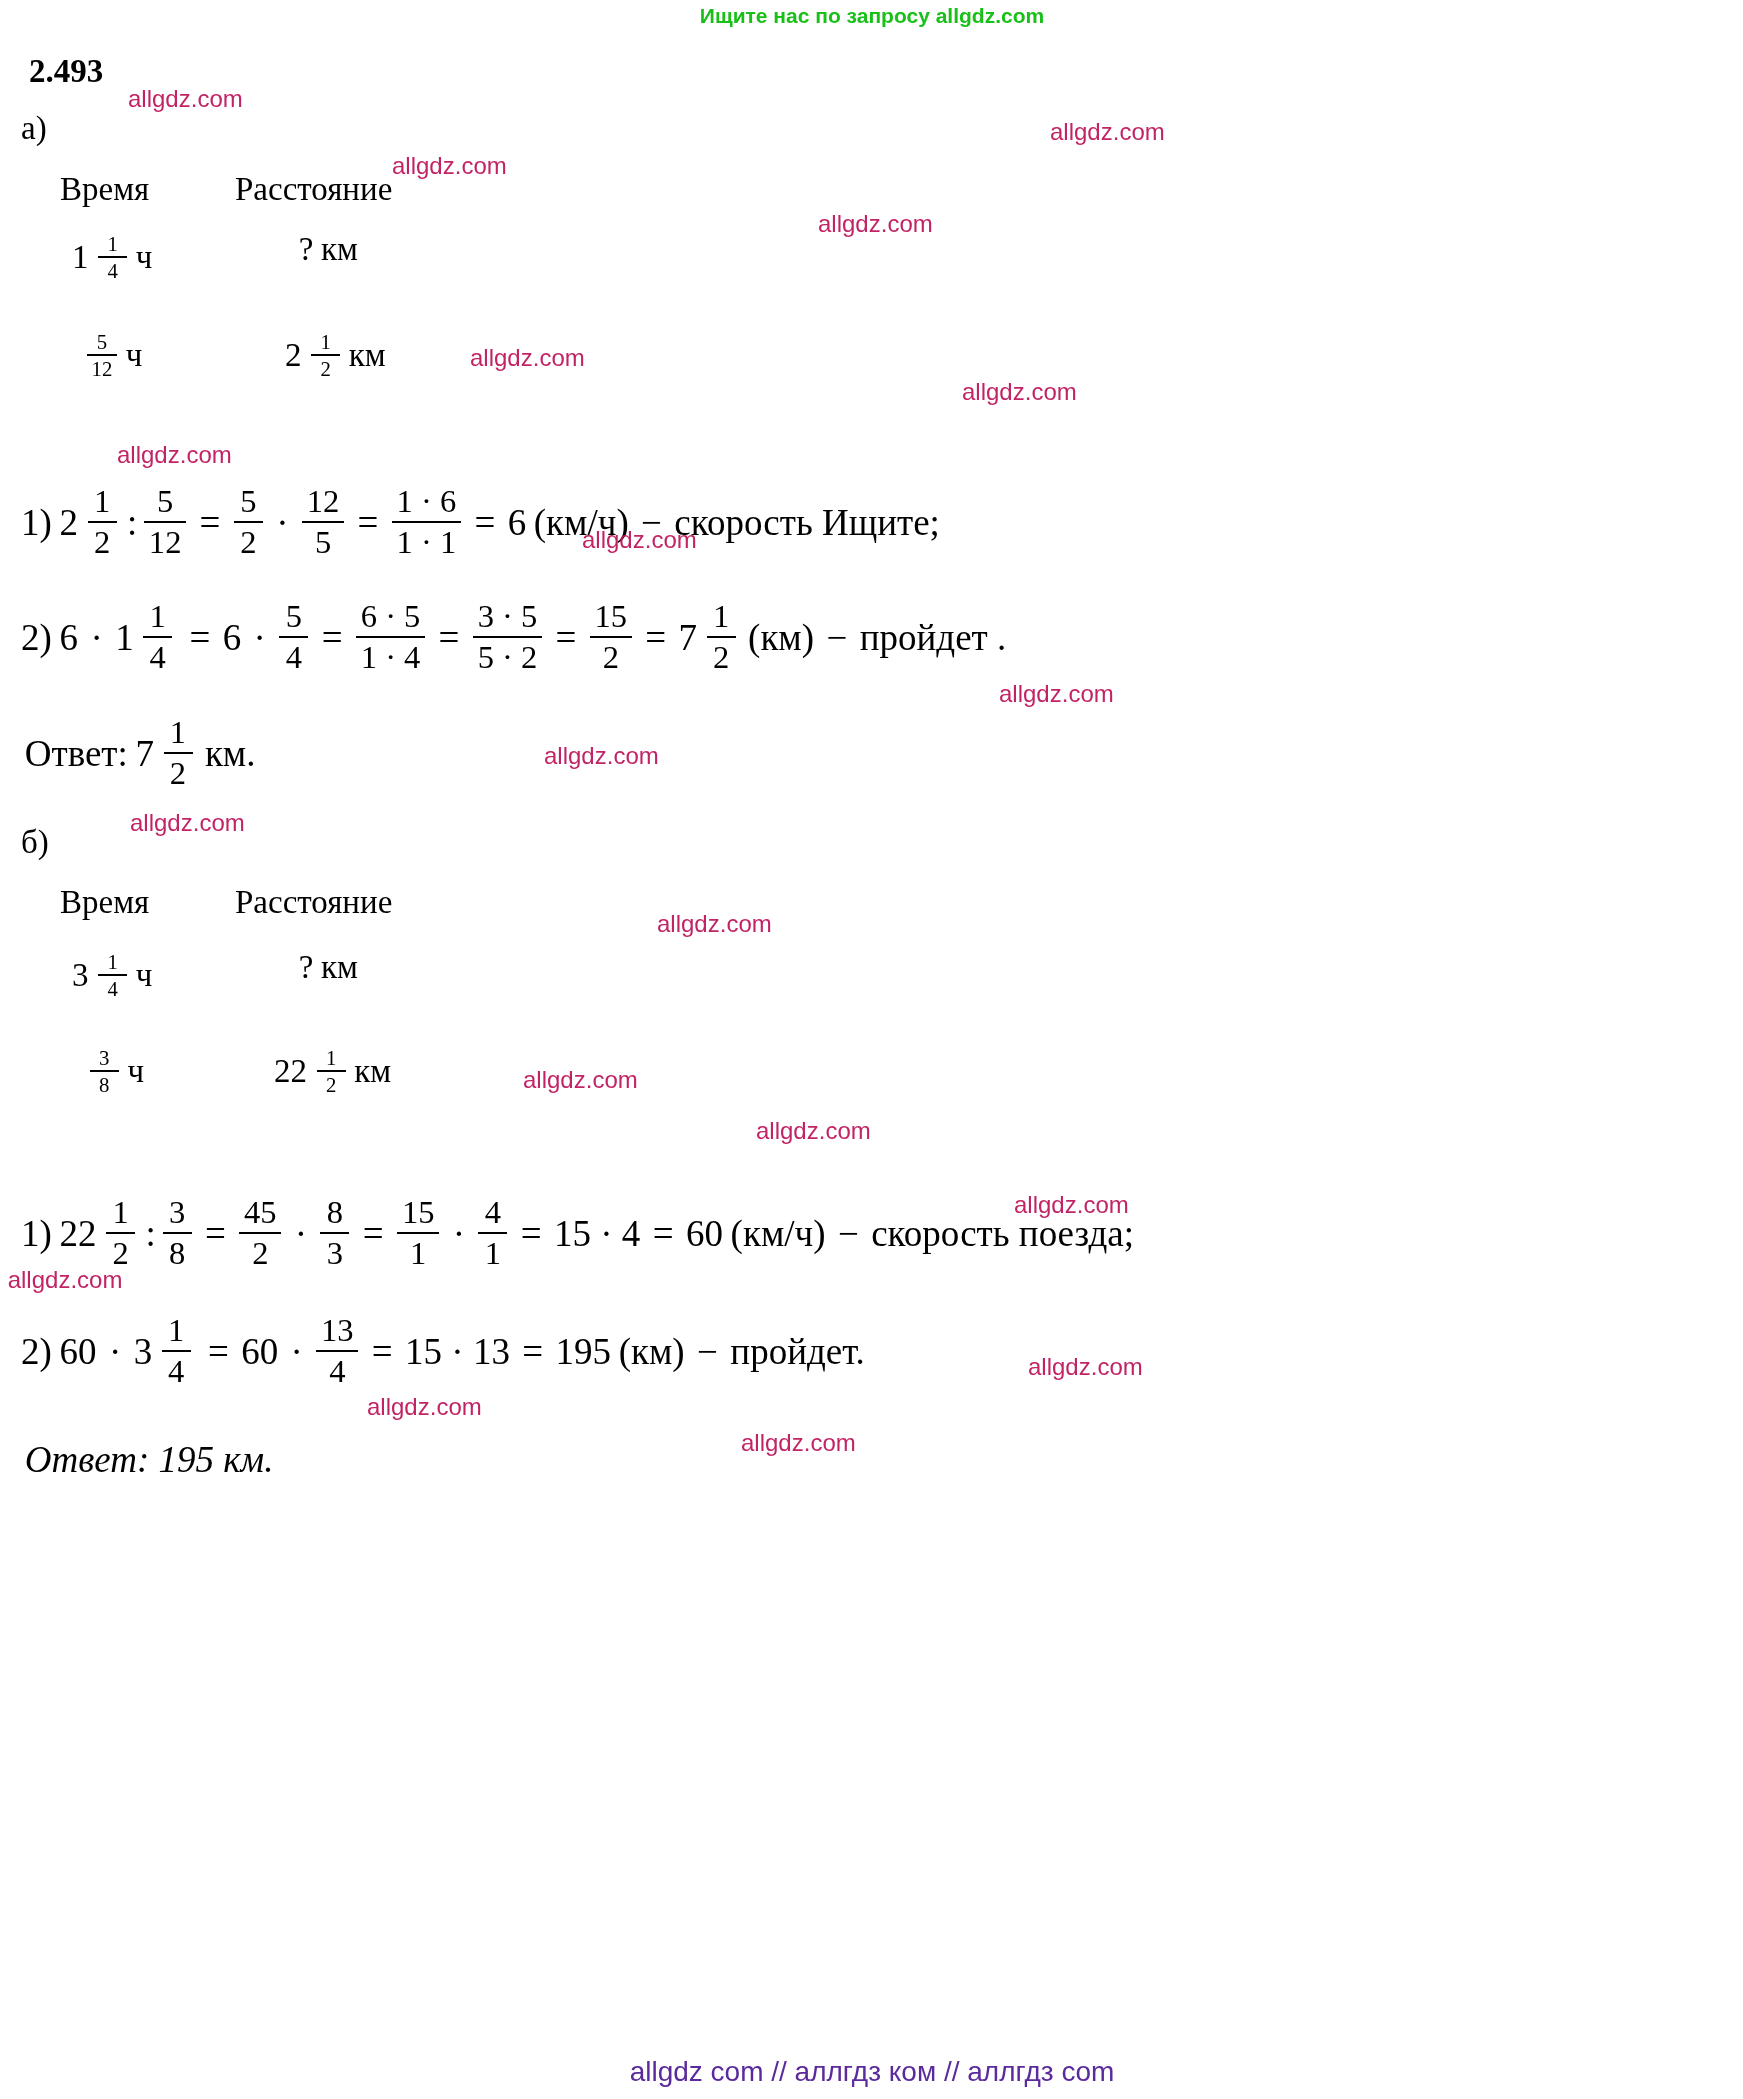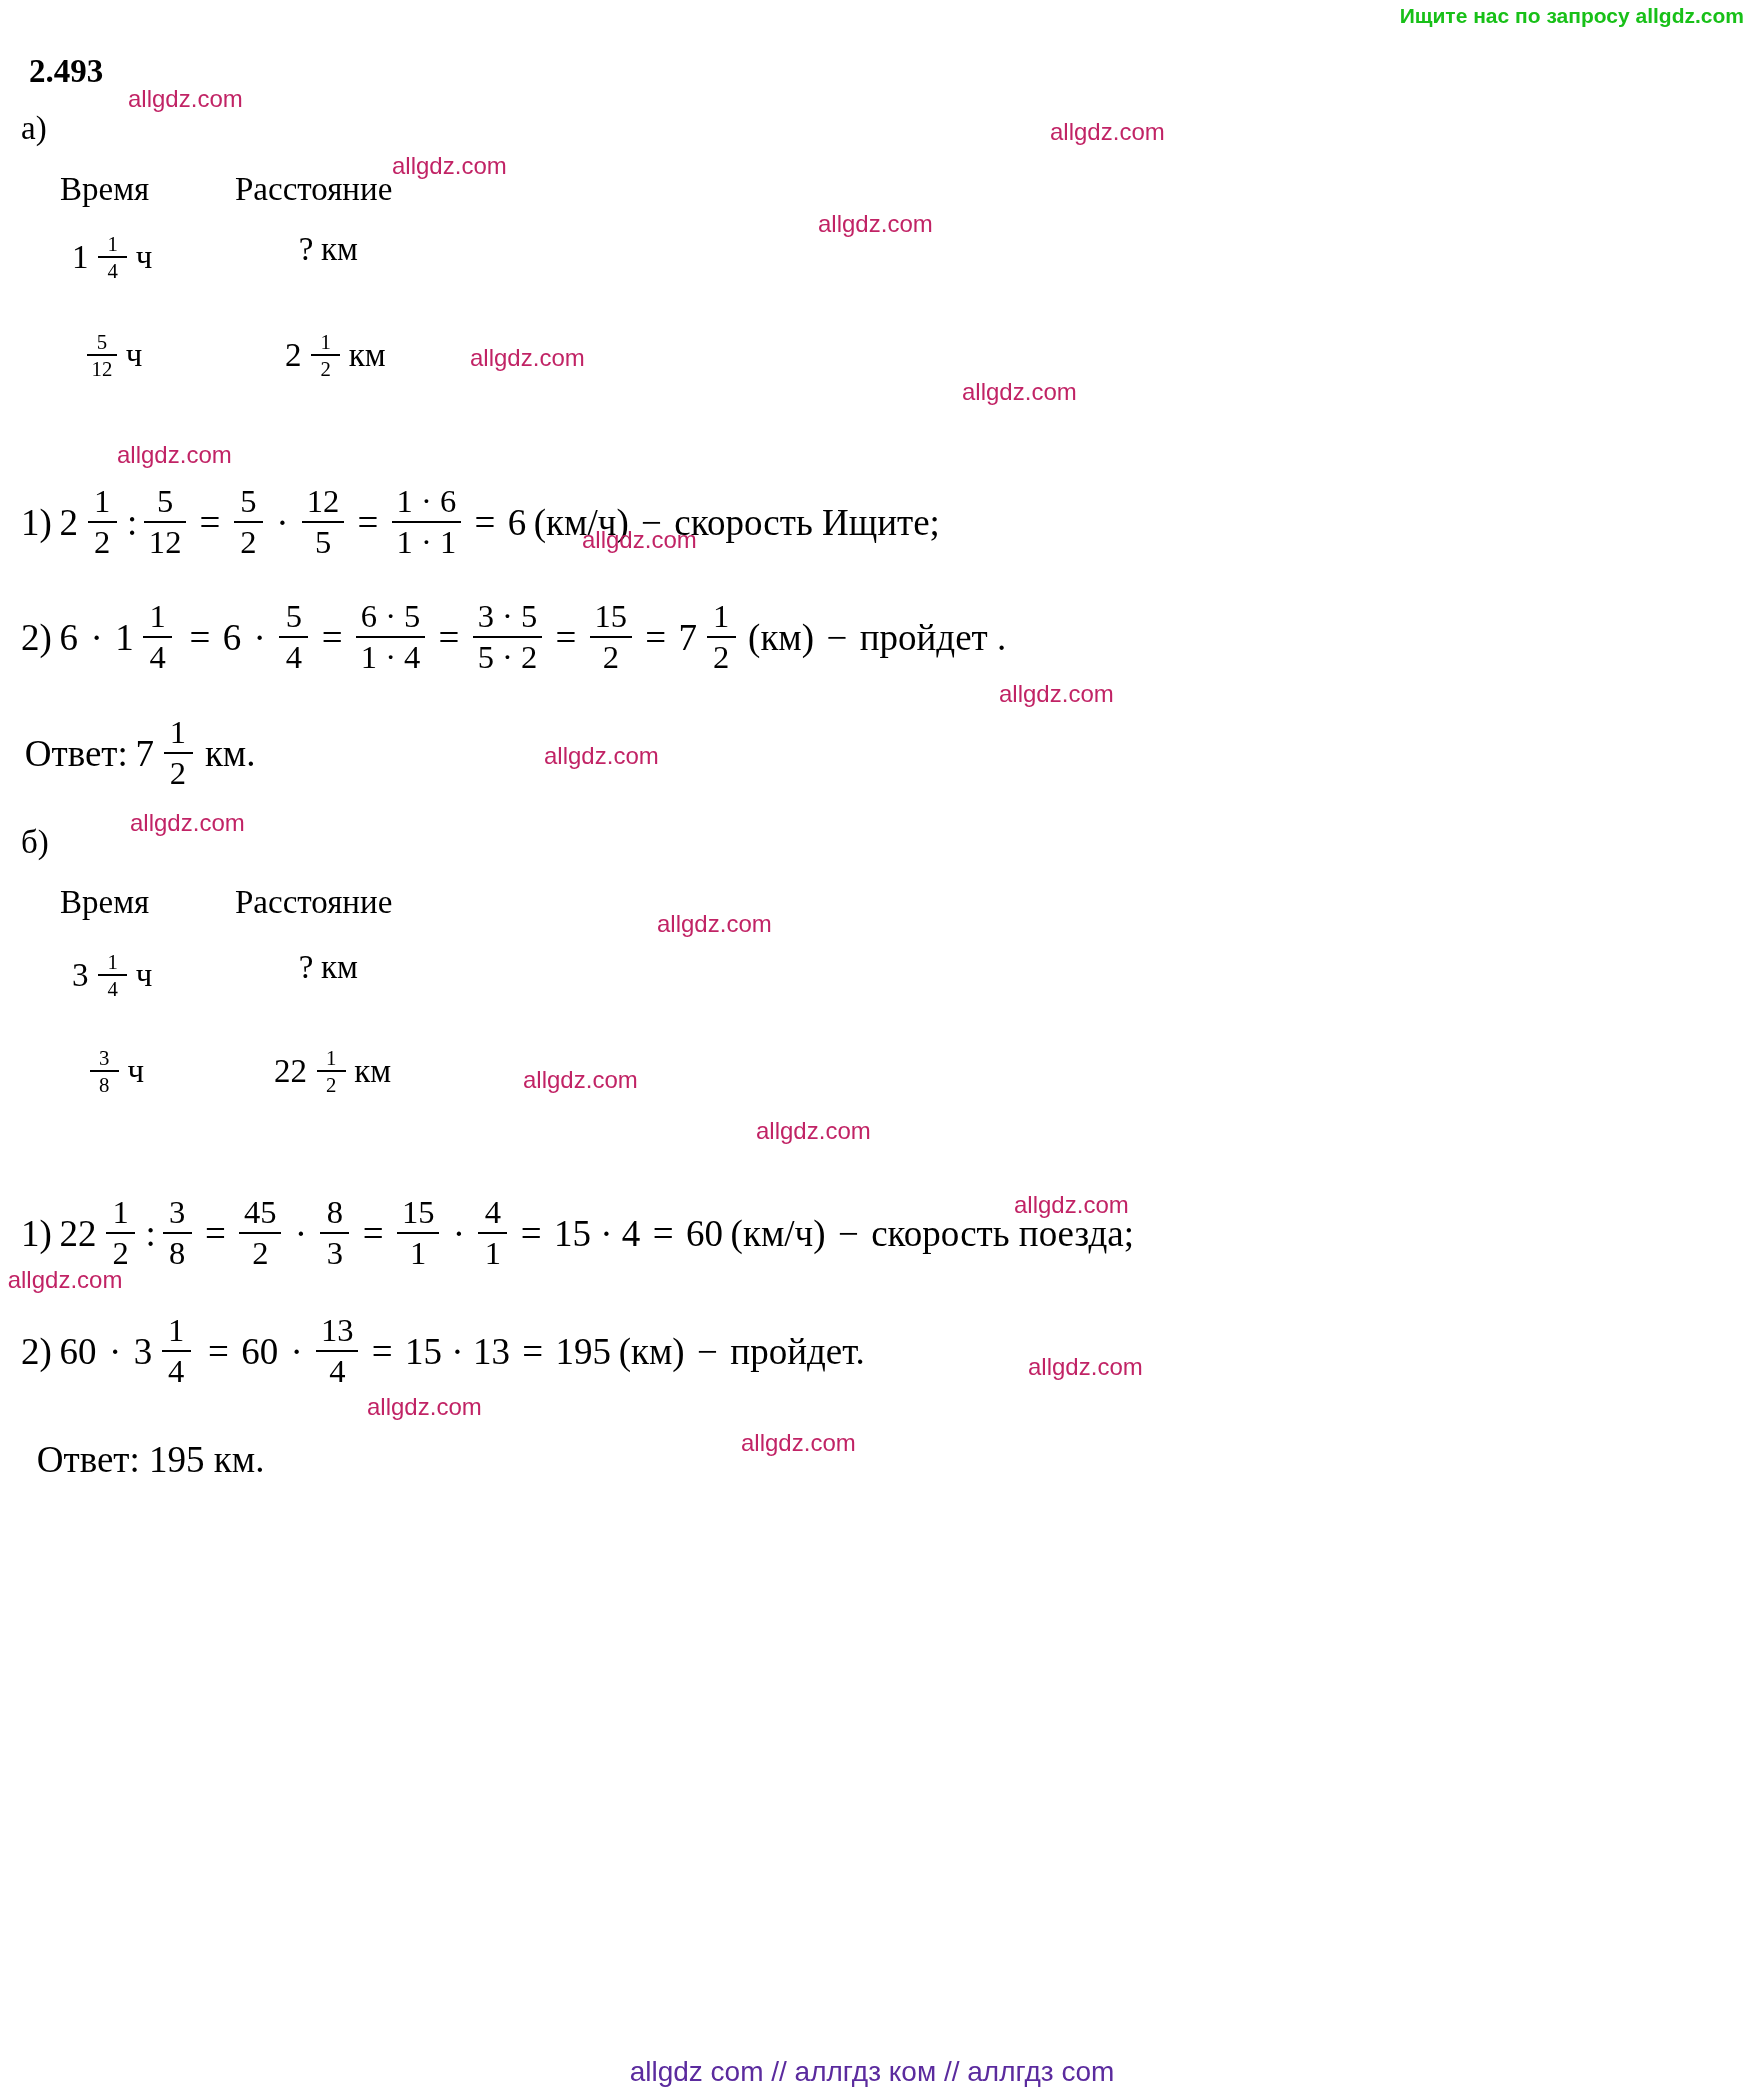--- a/index.html
+++ b/index.html
@@ -24,21 +24,21 @@
     color: #be185d;
     white-space: nowrap;
     opacity: 0.95;
     text-align: right;
   }
   .wm-top {
     position: absolute;
     top: 3.8px;
     left: 0;
     width: 100%;
-    text-align: right;
+    text-align: center;
     font-family: "Liberation Sans", sans-serif;
     font-size: 21px;
     color: #18c018;
     font-weight: bold;
     white-space: nowrap;
   }
   .wm-bottom {
     position: absolute;
     bottom: 11.5px;
     left: 0;
@@ -380,21 +380,21 @@
   </span>
   <span class="tok op">=</span>
   <span class="tok">15  · 13</span>
   <span class="tok op">=</span>
   <span class="tok">195</span>
   <span class="tok">(км)</span>
   <span class="tok op">−</span>
   <span class="tok">пройдет.</span>
 </div>
 
-<div class="mrow" style="left:33px; top:1441px;">
+<div class="mrow" style="left:21px; top:1441px;font-style:italic;">
   <span class="tok">Ответ: 195 км.</span>
 </div>
 
 <div class="wm-bottom">allgdz com  //  аллгдз ком  //  аллгдз com</div>
 
 <div id="wm-tiles">
     <div class="wm" style="left: 128px; top: 85px;">allgdz.com</div>
     <div class="wm" style="left: 1050px; top: 118px;">allgdz.com</div>
     <div class="wm" style="left: 392px; top: 152px;">allgdz.com</div>
     <div class="wm" style="left: 818px; top: 210px;">allgdz.com</div>

